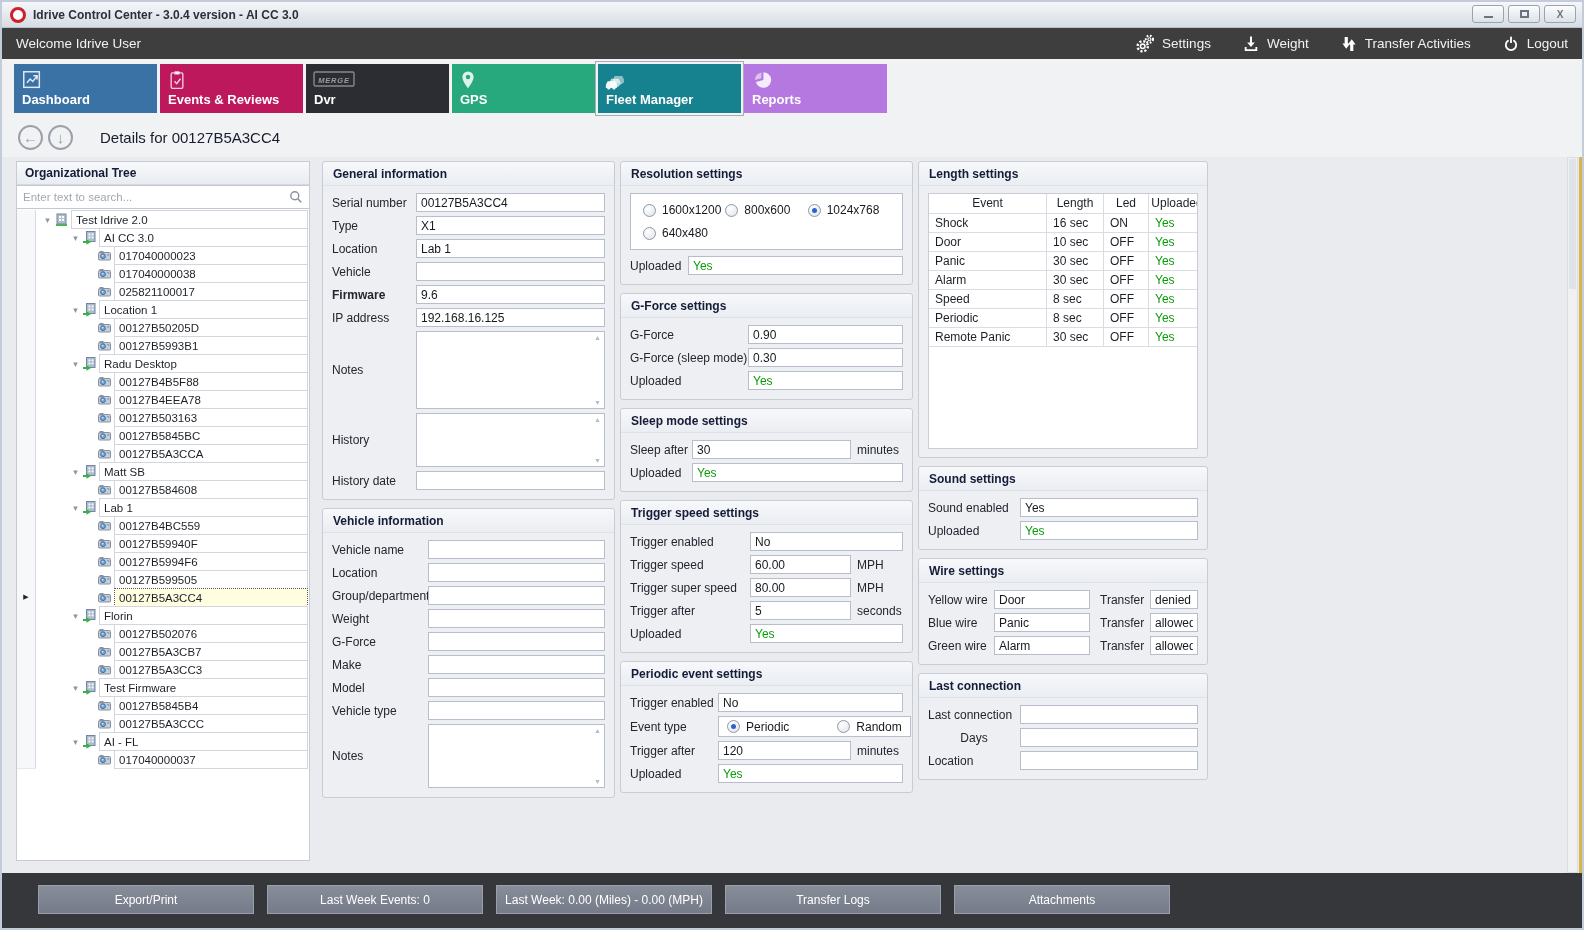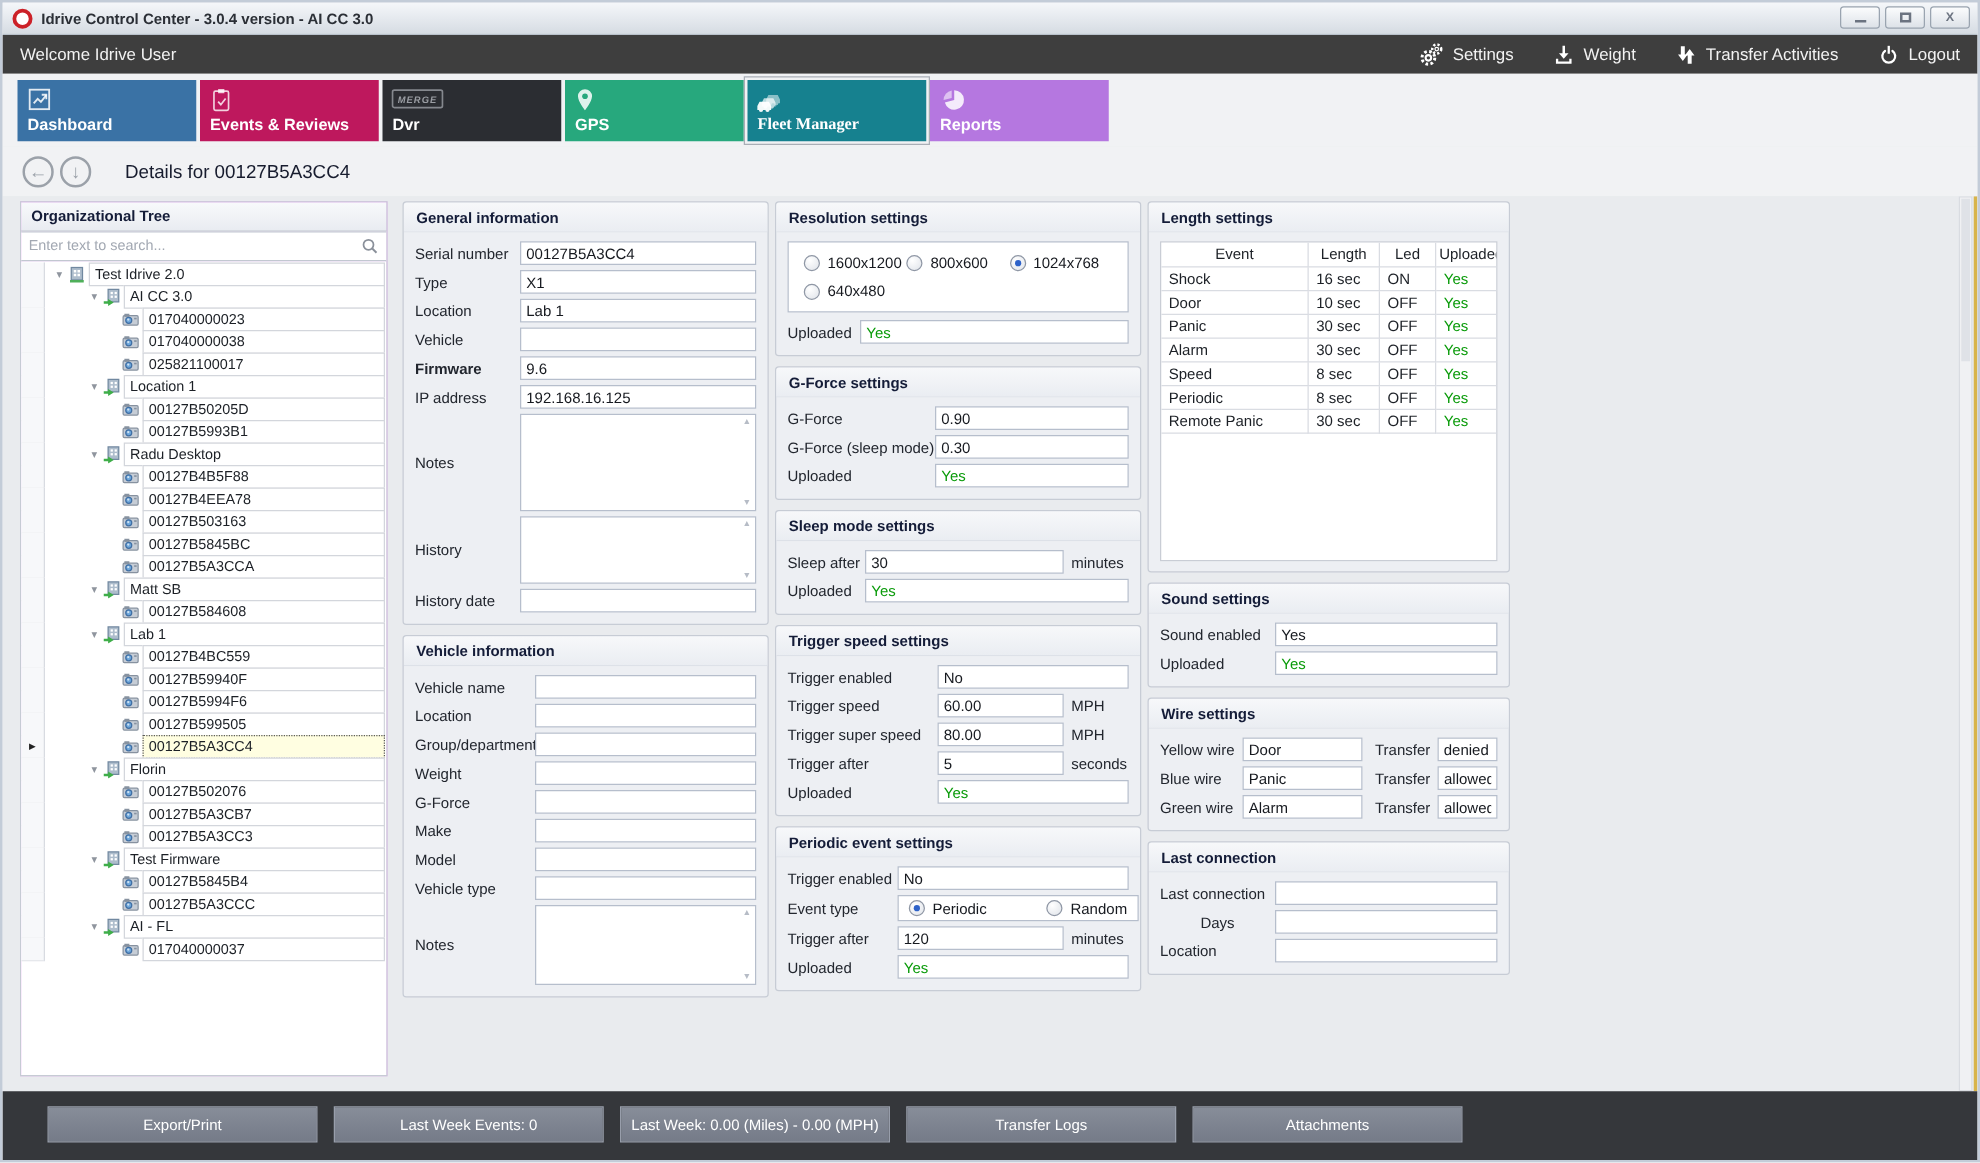--- a/index.html
+++ b/index.html
@@ -20,21 +20,21 @@
   .welcome { font-size:13.5px; }
   .topbar-actions { margin-left:auto; display:flex; align-items:center; }
   .tb-act { display:flex; align-items:center; gap:6px; margin-left:30px; font-size:13.5px; cursor:default; }
   .tb-act svg { display:block; }
 
   
   .tabs-row { position:absolute; top:57px; left:0; right:0; height:58px; background:#f1f2f4; display:flex; gap:3px; padding:5px 0 0 12px; }
   .tile { width:143px; height:49px; position:relative; color:#fff; cursor:default; flex:none; }
   .tile .tlabel { position:absolute; left:8px; bottom:6px; font-size:13px; font-weight:bold; }
   .tile .ticon { position:absolute; left:7px; top:5px; }
-  .tile.active { box-shadow:0 0 0 2px #f1f2f4, 0 0 0 3px #a9aeb6;font-family:Liberation Serif, serif; }
+  .tile.active { box-shadow:0 0 0 2px #f1f2f4, 0 0 0 3px #a9aeb6; }
 
   
   .details-row { position:absolute; top:115px; left:0; right:0; height:40px; background:#f1f2f4; display:flex; align-items:center; padding-left:16px; }
   .circle-btn { width:25px; height:25px; border-radius:50%; border:2px solid #9ba1a9; color:#9ba1a9; font-size:15px; display:flex; align-items:center; justify-content:center; margin-right:5px; background:#f1f2f4; cursor:default; }
   .details-title { margin-left:22px; font-size:15px; color:#171c2e; }
 
   
   .main { position:absolute; top:155px; bottom:55px; left:0; right:0; background:#e9ebee; overflow:hidden; }
   .vscroll { position:absolute; top:0; bottom:0; right:4px; width:11px; background:#f0f1f3; border:1px solid #d9dce1; }
   .vscroll .thumb { position:absolute; top:1px; left:1px; right:1px; height:130px; background:#dfe2e7; }

